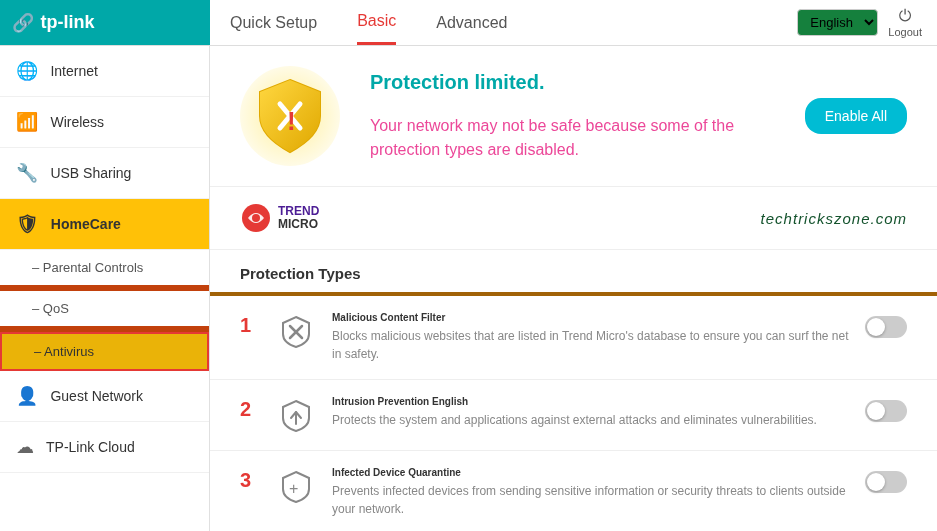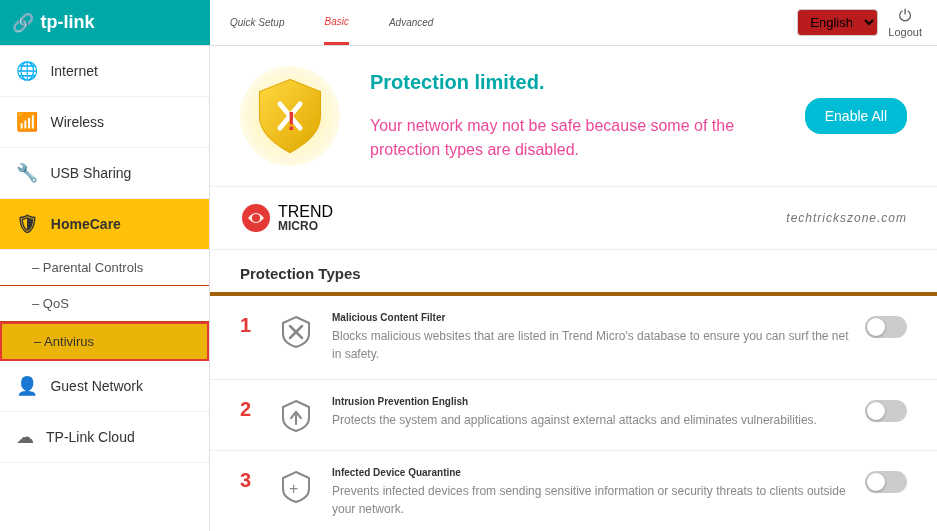--- a/index.html
+++ b/index.html
@@ -32,47 +32,46 @@
     }
     .nav-links {
       display: flex;
       align-items: center;
       flex: 1;
       padding: 0 20px;
       gap: 40px;
       height: 100%;
     }
     .nav-link {
-      font-size: 10px;
+      font-size: 16px;
       color: #555;
       cursor: pointer;
       height: 100%;
       display: flex;
       align-items: center;
       text-decoration: none;
-      font-style: italic;
     }
     .nav-link.active {
       color: #e53935;
       border-bottom: 3px solid #e53935;
       font-weight: 500;
       text-align: center;
     }
     .nav-right {
       display: flex;
       align-items: center;
       gap: 10px;
       padding-right: 15px;
     }
     .lang-select {
       border: 1px solid #ccc;
       border-radius: 4px;
       padding: 4px 8px;
       font-size: 13px;
-      background: #b91c1c;
+      background: #15803d;
       cursor: pointer;
     }
     .logout-btn {
       display: flex;
       flex-direction: column;
       align-items: center;
       cursor: pointer;
       font-size: 11px;
       color: #555;
     }
@@ -111,21 +110,21 @@
       color: #333;
       font-weight: bold;
     }
     .sidebar-icon { font-size: 18px; color: #666; }
     .sidebar-item.active .sidebar-icon { color: #333; }
     .sidebar-sub {
       padding: 10px 16px 10px 32px;
       font-size: 13px;
       color: #555;
       cursor: pointer;
-      border-bottom: 1px solid #c2410c;
+      border-bottom: 6px solid #c2410c;
     }
     .sidebar-sub.active-sub {
       background: #eab308;
       border: 2px solid #e53935;
       color: #333;
       font-weight: 500;
     }
 
     
     .content {
@@ -191,22 +190,22 @@
       background: #fff;
       border-bottom: 1px solid #eee;
       justify-content: space-between;
     }
     .trend-micro {
       display: flex;
       align-items: center;
       gap: 6px;
     }
     .watermark {
-      font-size: 12px;
-      color: #737373;
+      font-size: 15px;
+      color: #14532d;
       font-style: italic;
       letter-spacing: 1px;
     }
 
     
     .protection-types-header {
       padding: 15px 30px 10px;
       font-size: 15px;
       font-weight: bold;
       color: #333;
@@ -363,21 +362,21 @@
     </div>
 
     <div class="brand-row">
       <div class="trend-micro">
         <svg width="32" height="32" viewBox="0 0 32 32">
           <circle cx="16" cy="16" r="14" fill="#e53935"></circle>
           <path d="M8 16 Q16 6 24 16 Q16 26 8 16Z" fill="#fff" opacity="0.9"></path>
           <circle cx="16" cy="16" r="4" fill="#e53935"></circle>
         </svg>
         <div style="display:flex;flex-direction:column;line-height:1.1;">
-          <span style="font-size:16px;font-weight:normal;color:#000000;">TREND</span>
+          <span style="font-size:12px;font-weight:bold;color:#4c1d95;">TREND</span>
           <span style="font-size:12px;font-weight:bold;color:#333;">MICRO</span>
         </div>
       </div>
       <div class="watermark">techtrickszone.com</div>
     </div>
 
     <div class="protection-types-header">Protection Types</div>
 
     <div class="protection-item">
       <div class="protection-number">1</div>

